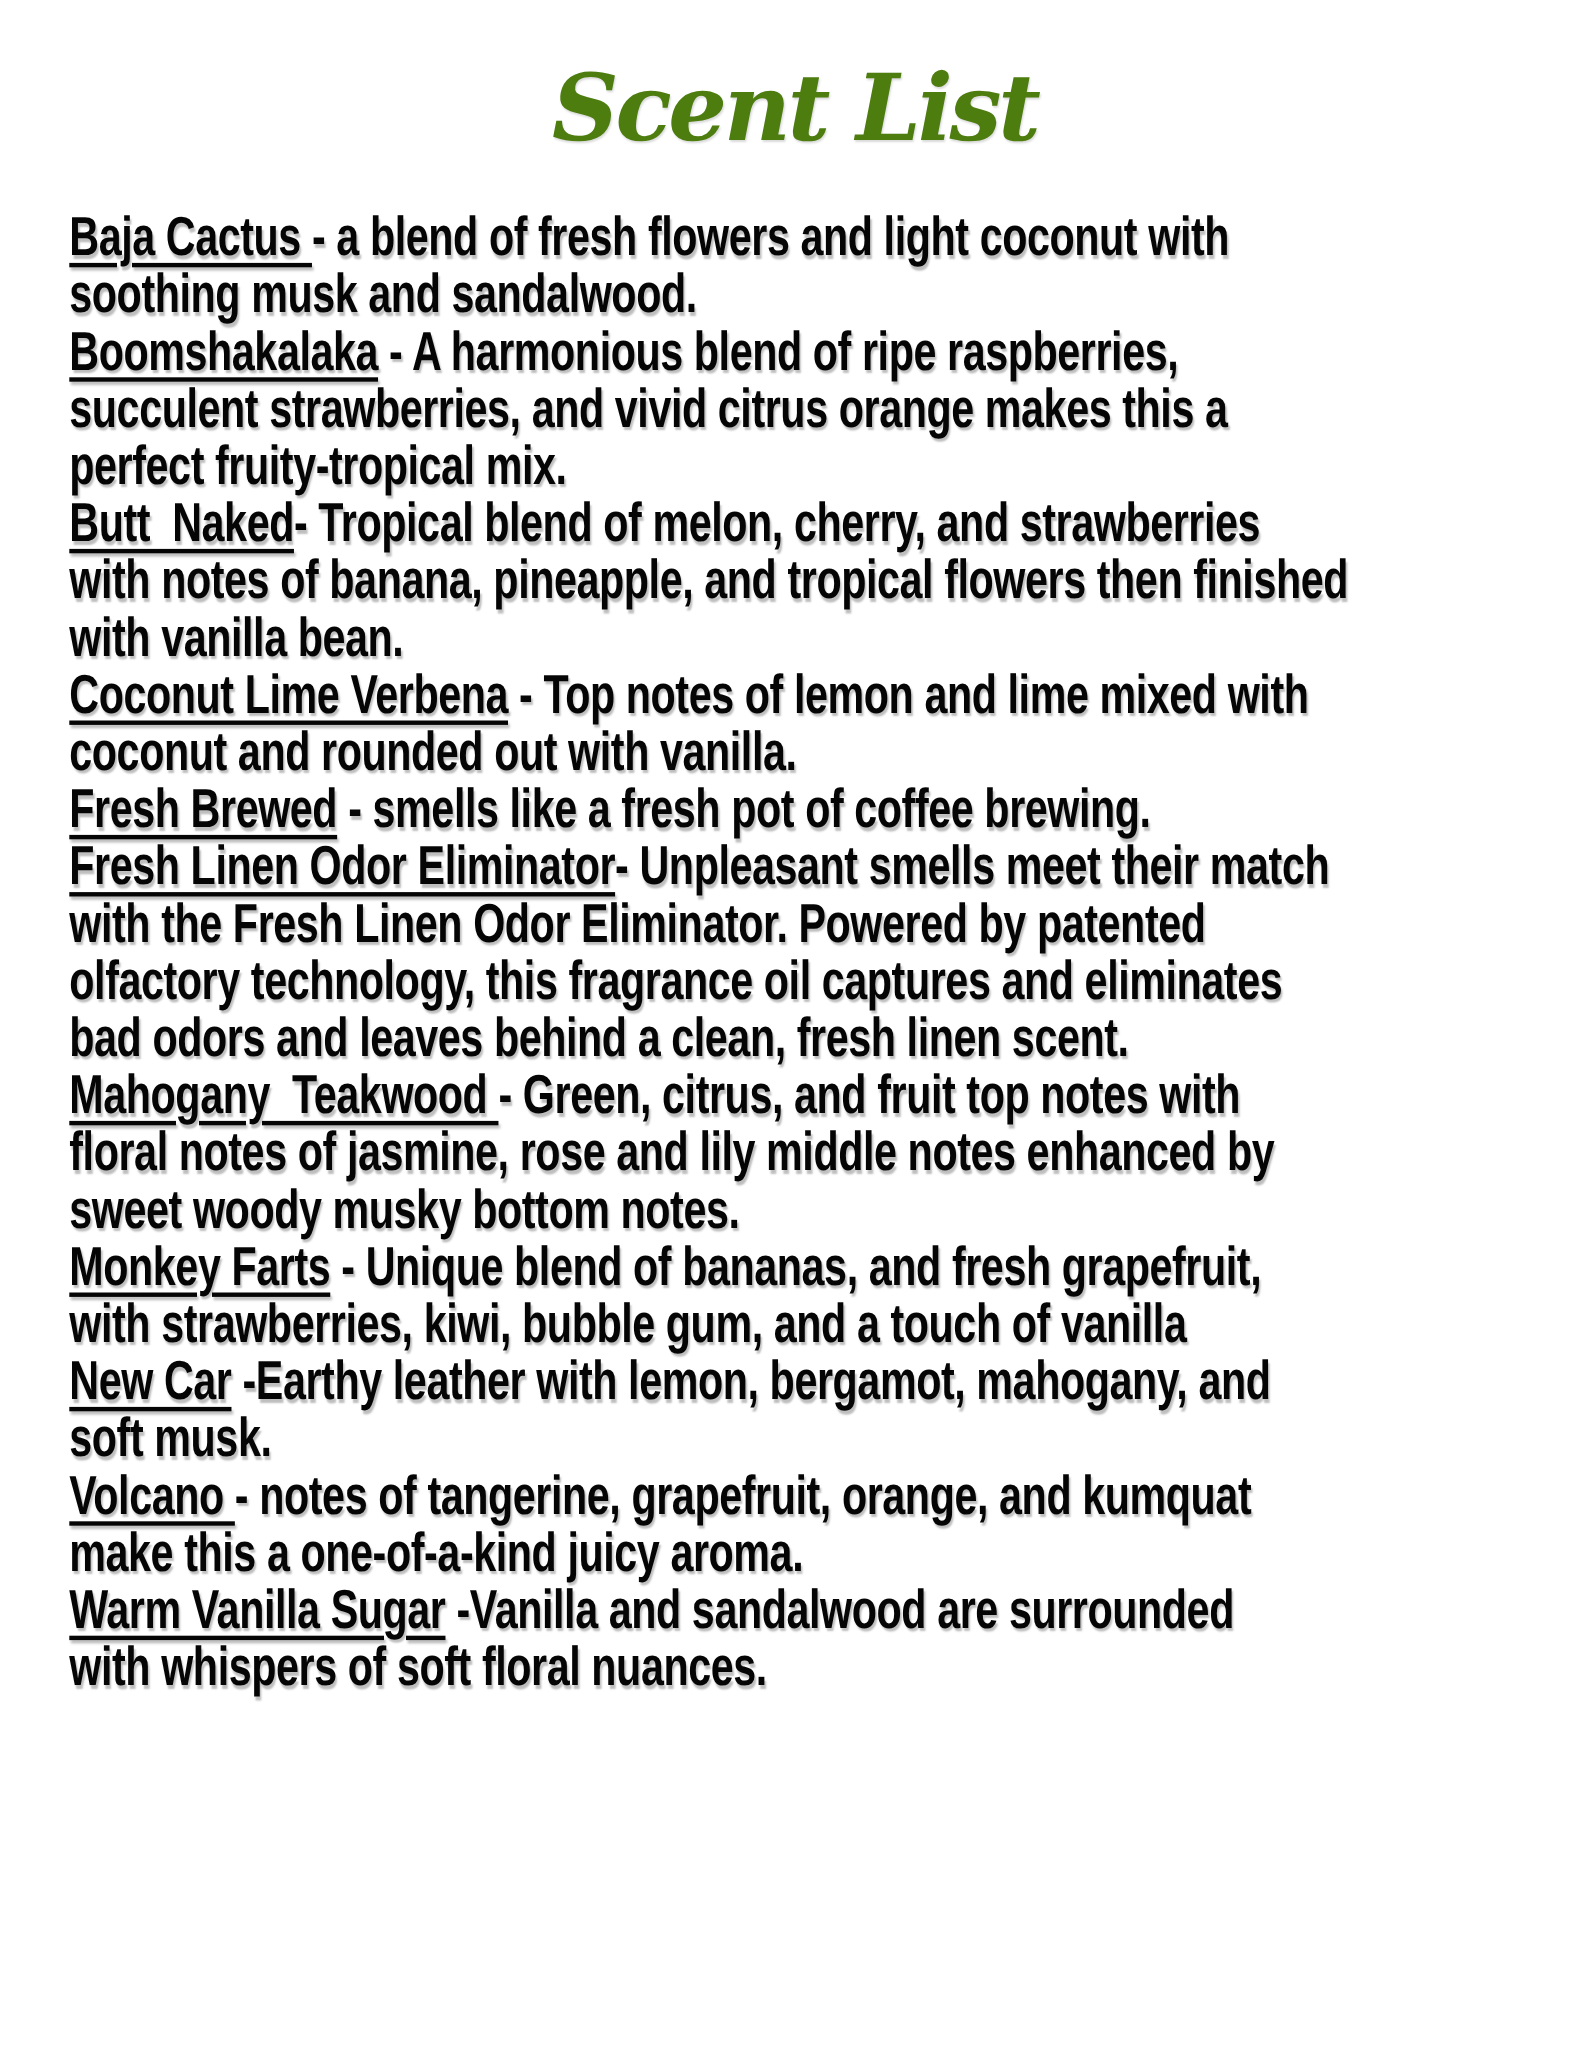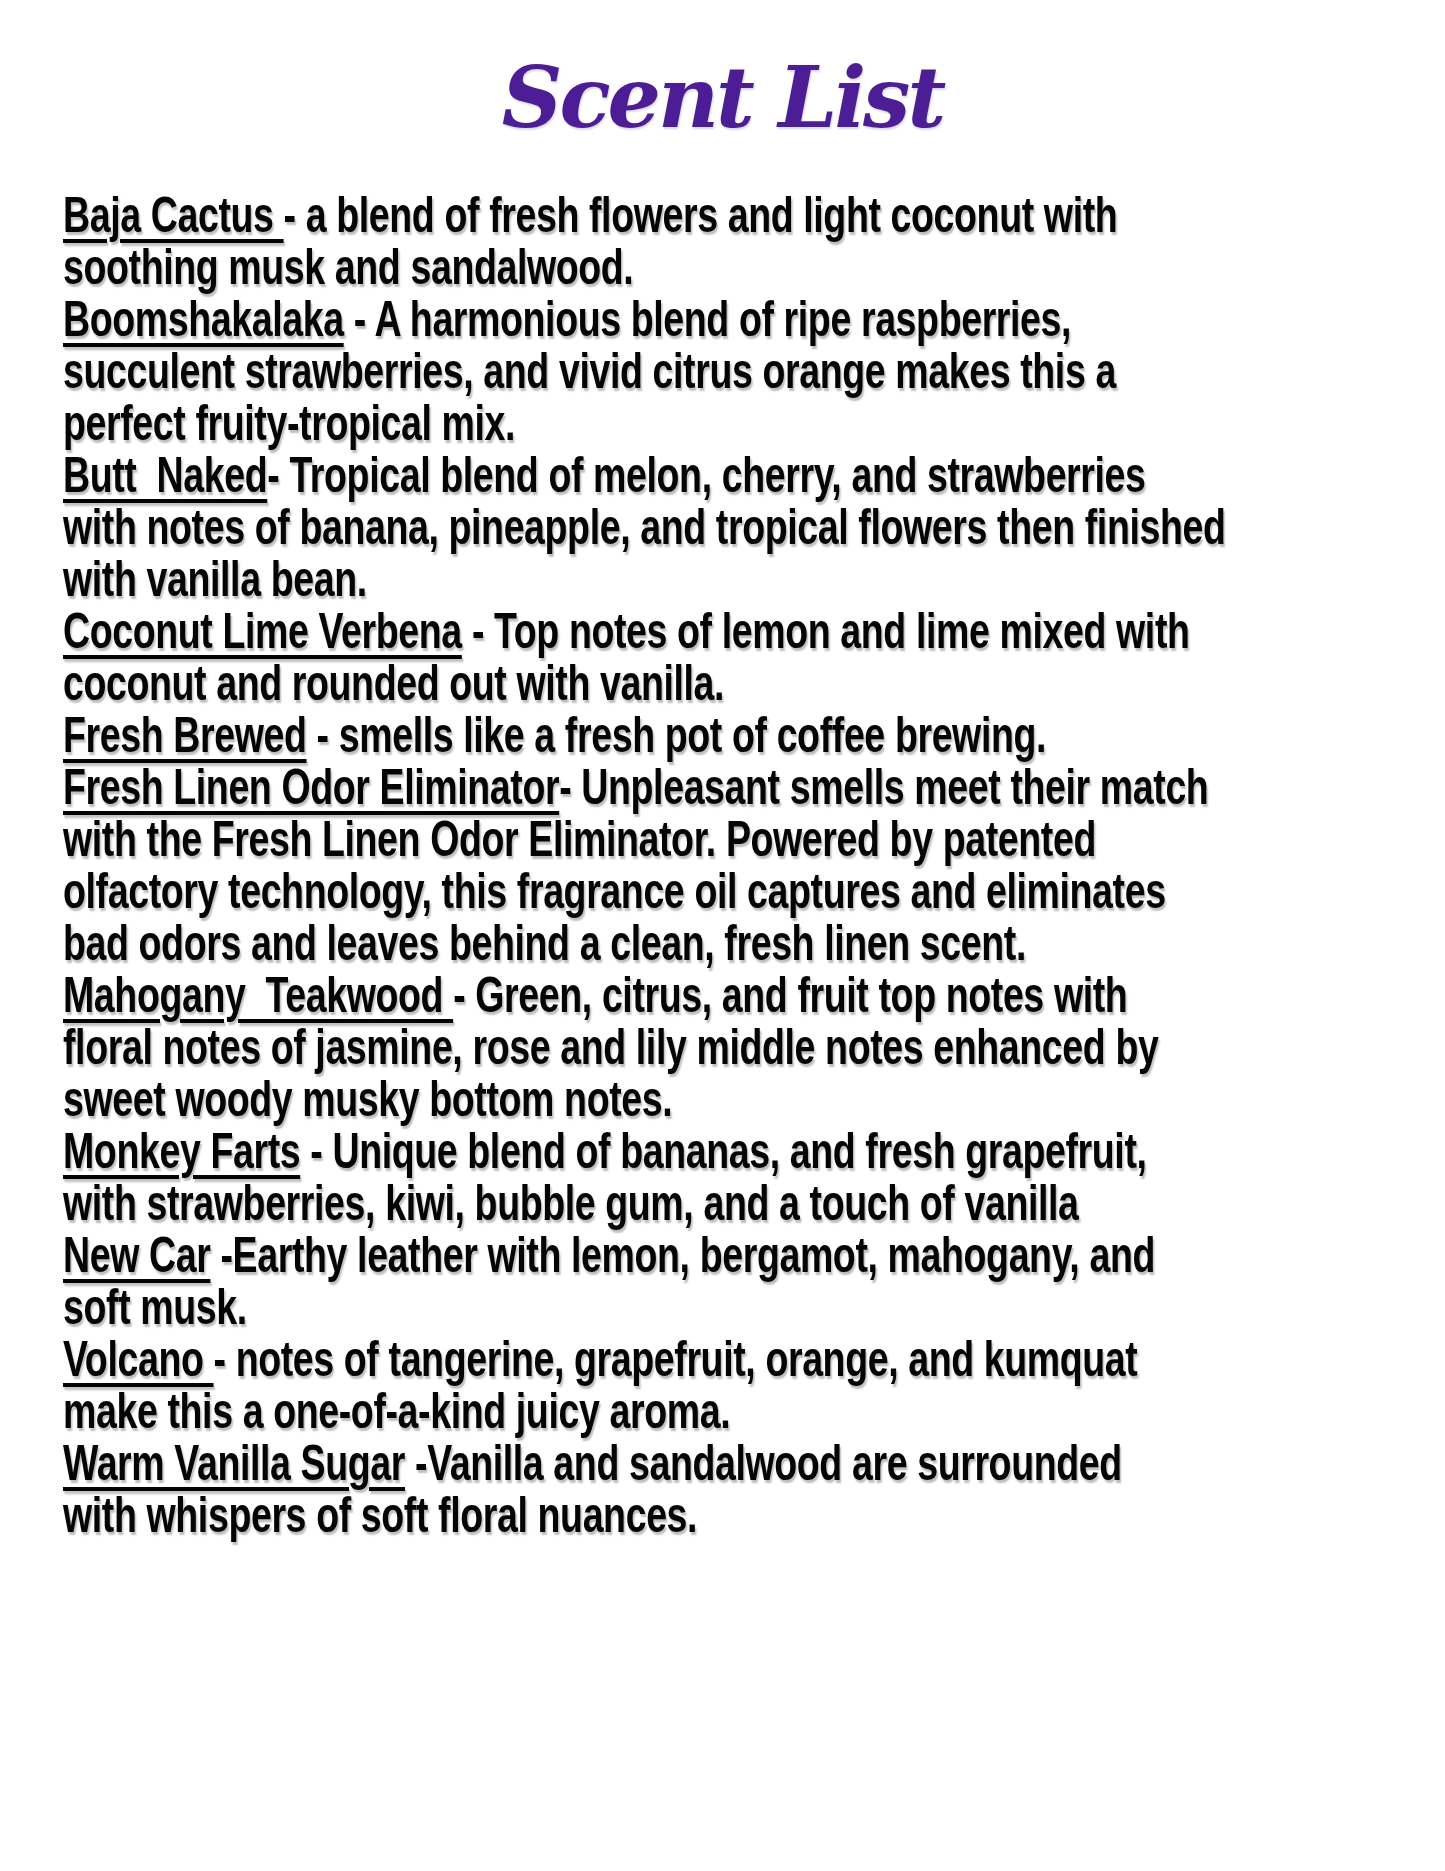--- a/index.html
+++ b/index.html
@@ -22,21 +22,21 @@
     left: 0;
     width: 100%;
     margin: 0;
     text-align: center;
     font-family: "DejaVu Serif", serif;
     font-style: italic;
     font-weight: 700;
     font-size: 84px;
     line-height: 100px;
     letter-spacing: -3px;
-    color: #4c1d95;
+    color: #4d7c0f;
     text-shadow: 1px 2px 2px rgba(0,0,0,0.15);
   }
   .scent-list {
     position: absolute;
     left: 63px;
     top: 189px;
     width: 1800px;
     transform: scaleX(0.75);
     transform-origin: 0 0;
     font-weight: 700;

